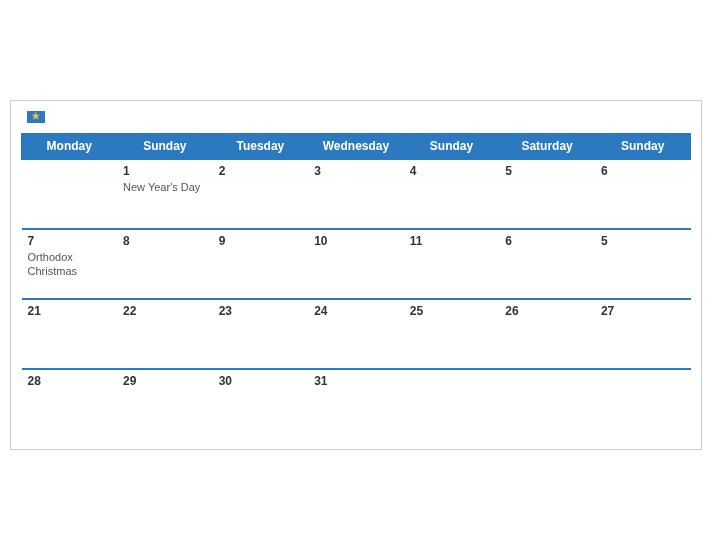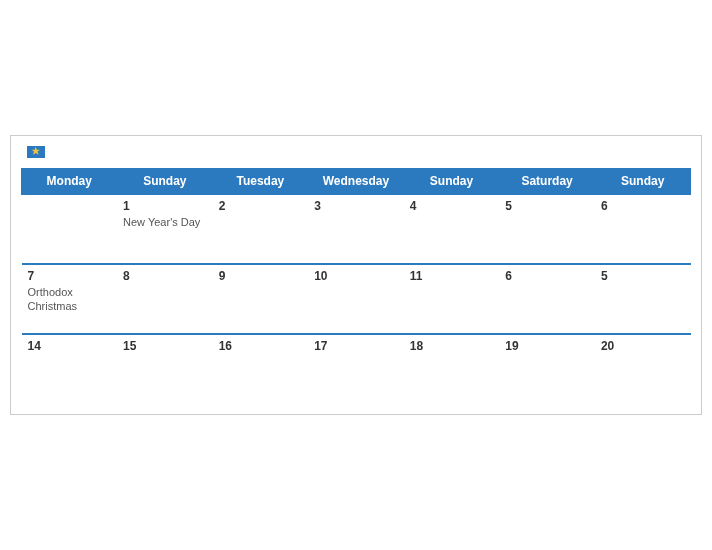--- a/index.html
+++ b/index.html
@@ -178,36 +178,53 @@
           </td>
           <td>
             <span class="day-number">6</span>
           </td>
           <td>
             <span class="day-number">5</span>
           </td>
         </tr>
         <tr>
           <td>
-            <span class="day-number">14</span>
-          </td>
-          <td>
-            <span class="day-number">15</span>
-          </td>
-          <td>
-            <span class="day-number">16</span>
-          </td>
-          <td>
-            <span class="day-number">17</span>
-          </td>
-          <td>
-            <span class="day-number">18</span>
-          </td>
-          <td>
-            <span class="day-number">19</span>
-          </td>
-          <td>
-            <span class="day-number">20</span>
-          </td>
+            <span class="day-number">21</span>
+          </td>
+          <td>
+            <span class="day-number">22</span>
+          </td>
+          <td>
+            <span class="day-number">23</span>
+          </td>
+          <td>
+            <span class="day-number">24</span>
+          </td>
+          <td>
+            <span class="day-number">25</span>
+          </td>
+          <td>
+            <span class="day-number">26</span>
+          </td>
+          <td>
+            <span class="day-number">27</span>
+          </td>
+        </tr>
+        <tr>
+          <td>
+            <span class="day-number">28</span>
+          </td>
+          <td>
+            <span class="day-number">29</span>
+          </td>
+          <td>
+            <span class="day-number">30</span>
+          </td>
+          <td>
+            <span class="day-number">31</span>
+          </td>
+          <td class="empty-cell"></td>
+          <td class="empty-cell"></td>
+          <td class="empty-cell"></td>
         </tr>
       </tbody>
   </table>
 </div>
 
 </body></html>

